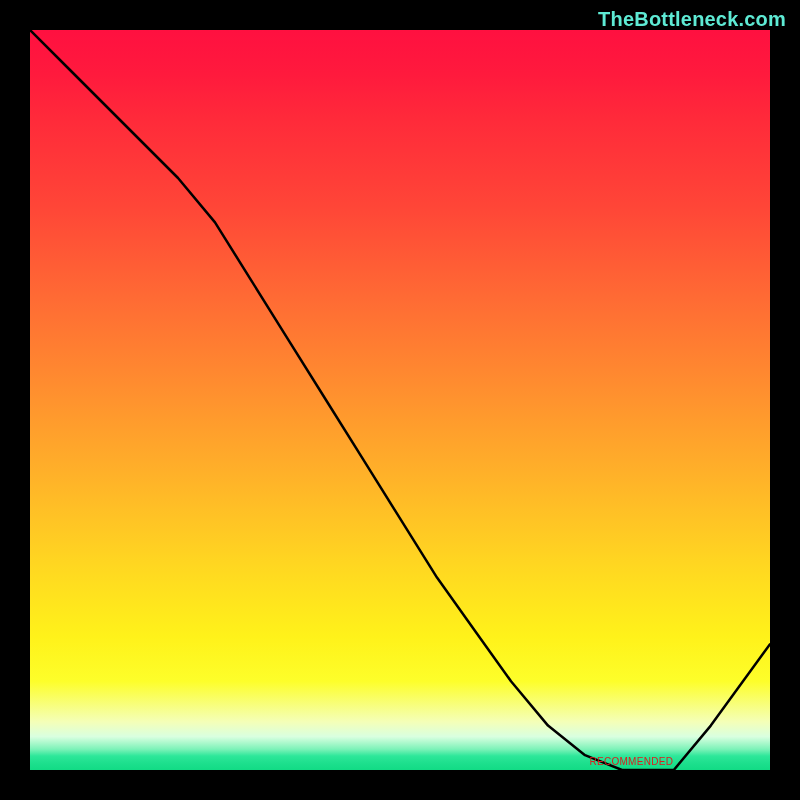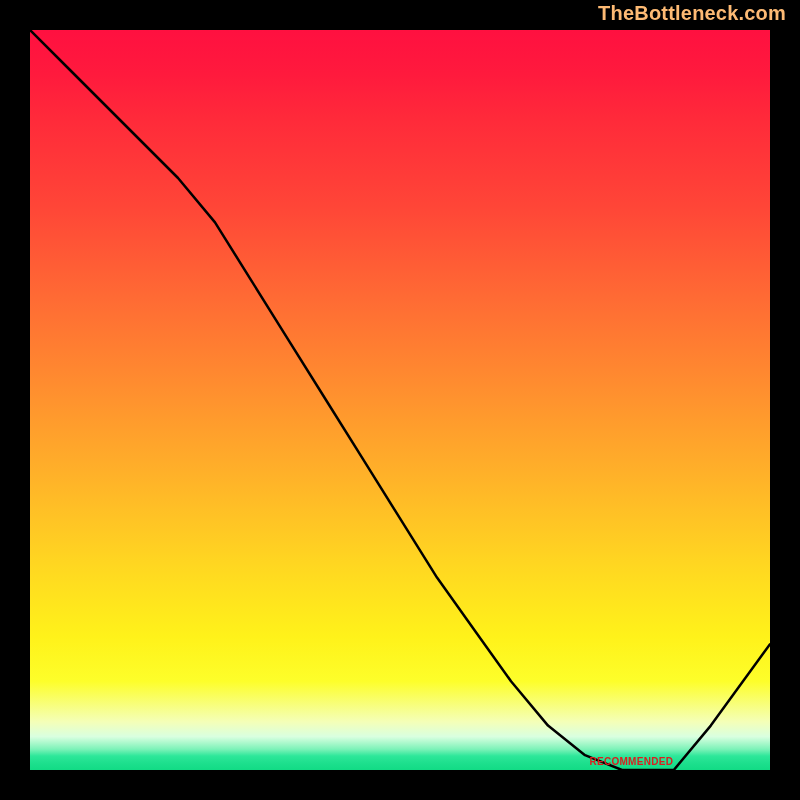--- a/index.html
+++ b/index.html
@@ -12,23 +12,23 @@
     font-family: Arial, Helvetica, sans-serif;
   }
   .frame {
     position: relative;
     width: 800px;
     height: 800px;
     background: #000;
   }
   .watermark {
     position: absolute;
-    top: 2px;
+    top: 8px;
     right: 14px;
-    color: #fdba74;
+    color: #5eead4;
     font-size: 20px;
     font-weight: 600;
     letter-spacing: 0.2px;
     user-select: none;
   }
   
   .plot {
     position: absolute;
     left: 30px;
     top: 30px;
@@ -63,21 +63,21 @@
   }
   .curve-svg {
     position: absolute;
     left: 0; top: 0;
     width: 100%;
     height: 100%;
   }
   .annotation {
     position: absolute;
     font-size: 10px;
-    font-weight: 700;
+    font-weight: 400;
     color: #d82020;
     white-space: nowrap;
     letter-spacing: 0.3px;
   }
 </style>
 </head>
 <body>
 
 <div class="frame">
   <div class="watermark">TheBottleneck.com</div>

